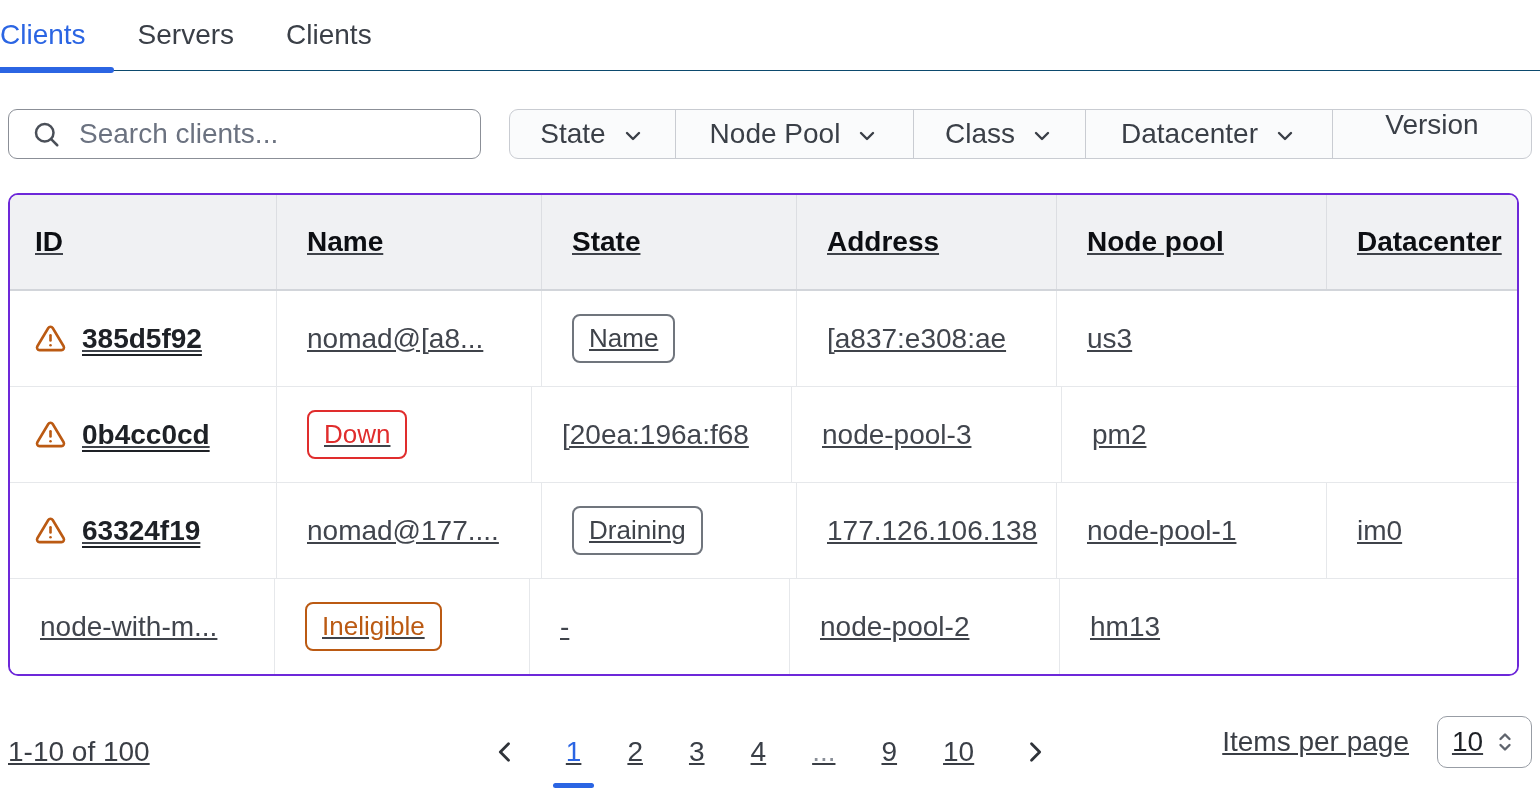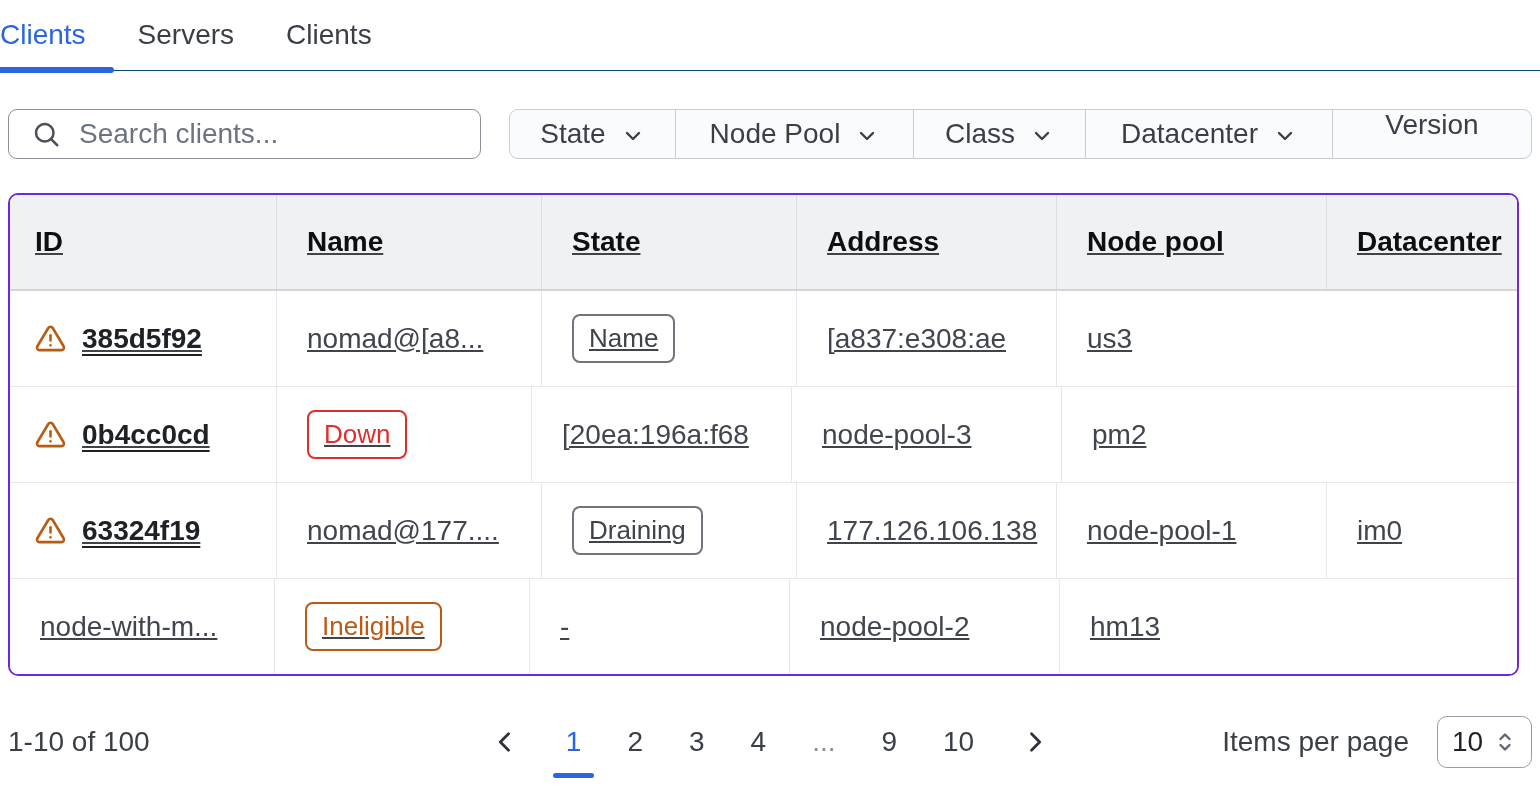--- a/index.html
+++ b/index.html
@@ -138,23 +138,23 @@
     border-radius: 8px;
     border: 2px solid #70757d;
     color: #3f434a;
     background: #fff;
   }
   .badge[data-variant="critical"] { border-color: var(--critical, #e02d2d); color: var(--critical, #e02d2d); }
   .badge[data-variant="warning"]  { border-color: var(--warning, #bb5a13);  color: var(--warning, #bb5a13); }
 
   
   .footer {
-    display: flex; align-items: center;
+    display: flex; align-items: flex-end;
     margin: 40px 8px 0 8px;
-    font-size: 28px; color: #3a3e45;
+    font-size: 28px; color: #3a3e45; text-decoration: underline;
   }
   .footer .left  { flex: 1; }
   .footer .right { flex: 1; display: flex; align-items: center; justify-content: flex-end; }
 
   .pagination { display: flex; align-items: center; }
   .page-btn {
     padding: 0 24px;
     display: flex; align-items: center;
     color: #2f3339; cursor: pointer;
   }

